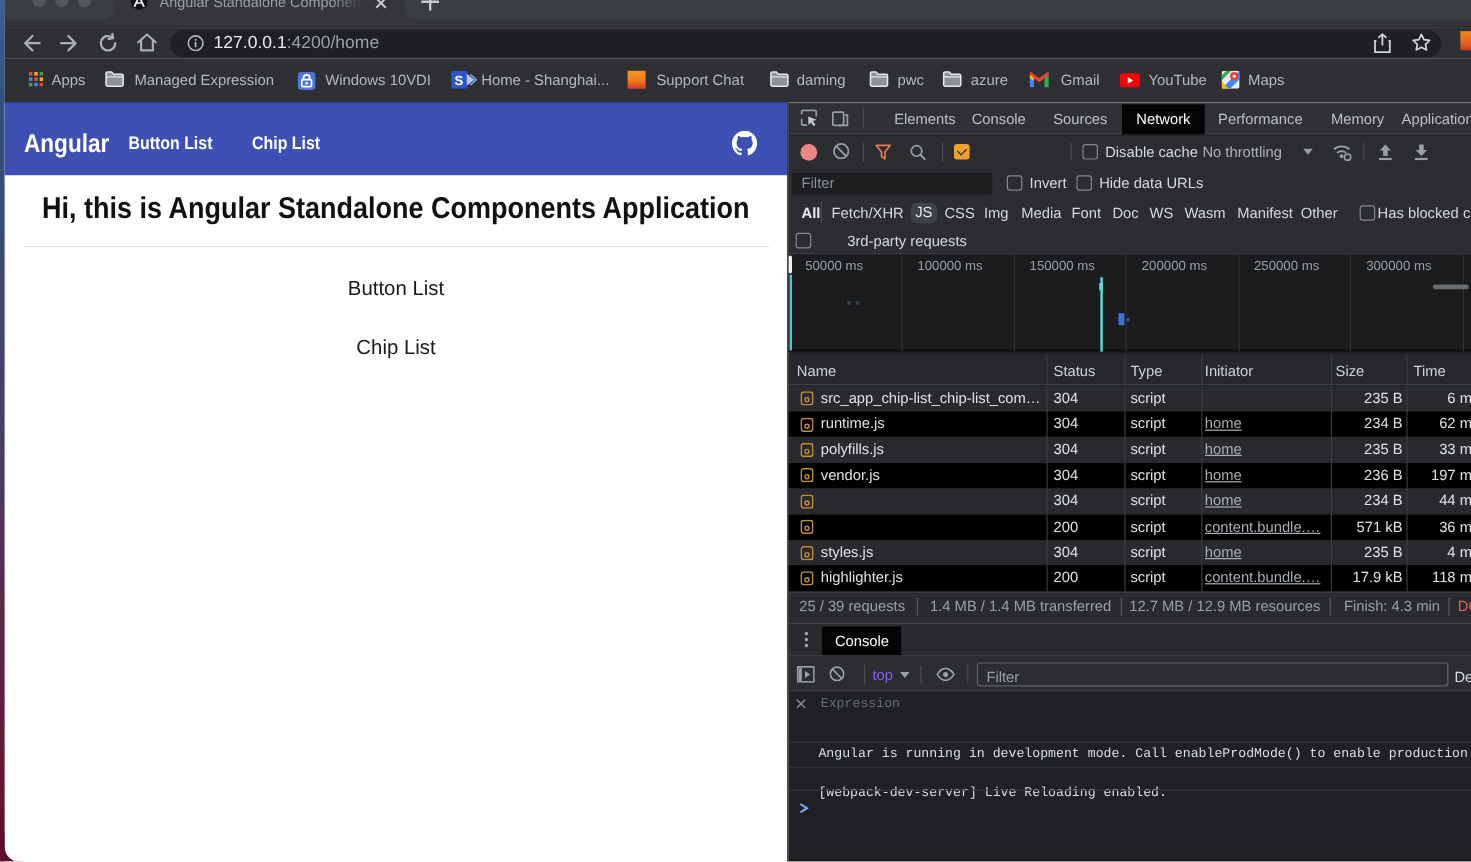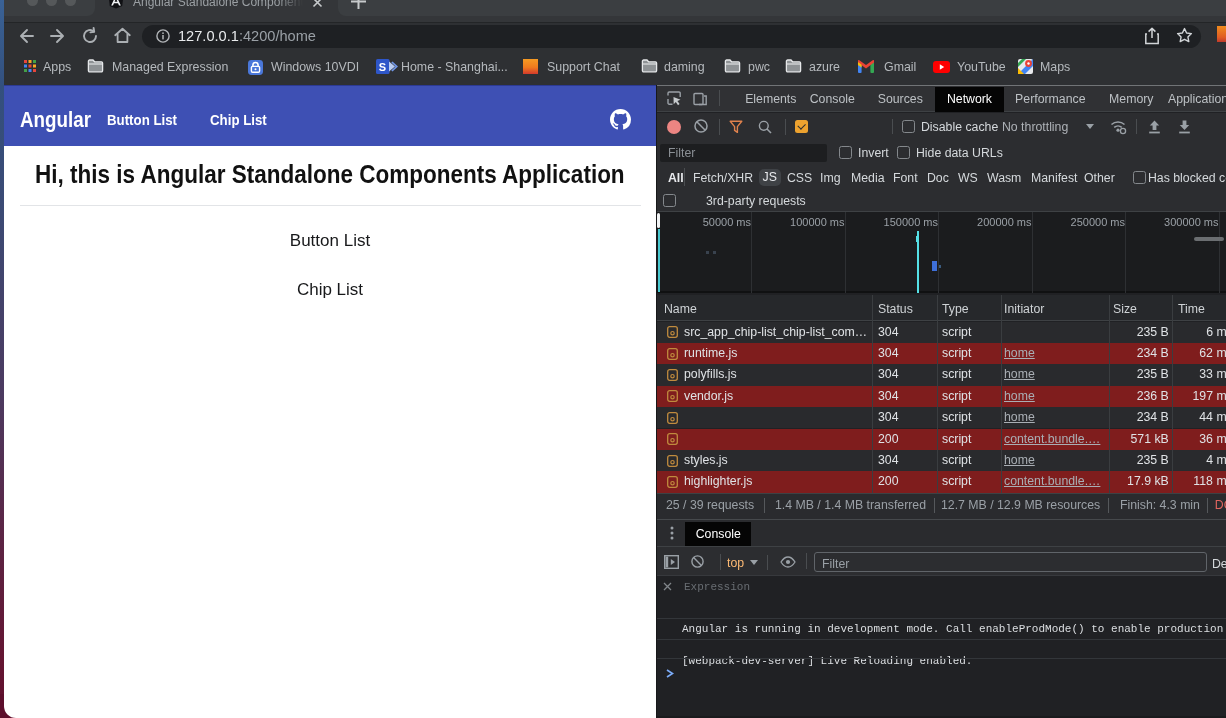--- a/index.html
+++ b/index.html
@@ -8,35 +8,35 @@
   .abs { position:absolute; }
   #stage { position:relative; width:1226px; height:718px; overflow:hidden; }
   .mono { font-family:"Liberation Mono", monospace; }
   .bktext { font-size:12.4px; color:#b5b9bd; height:14px; line-height:14px; white-space:nowrap; }
   .dtab { line-height:28px; text-align:center; color:#bcc0c4; }
   .ttext { font-size:12.3px; color:#d5d9dc; height:14px; line-height:14px; }
   .cbon { width:13px; height:13px; border-radius:2.5px; background:#eda22f; }
   .cbon::after { content:""; position:absolute; left:2.6px; top:2.8px; width:6px; height:3.6px;
      border-left:1.8px solid #2c2d30; border-bottom:1.8px solid #2c2d30; transform:rotate(-45deg); }
   .cboff { width:13px; height:13px; border-radius:2.5px; border:1.5px solid #84888c; }
-  .tlbl { font-size:11px; color:#9aa0a6; text-align:right; }
+  .tlbl { font-size:11px; color:#9aa0a6; }
   .thdr { font-size:12.3px; color:#cfd3d6; }
   .colsep { top:210.5px; width:1px; height:198px; background:#3a3d40; }
   .stxt { font-size:12.3px; color:#9aa0a6; height:14px; line-height:14px; }
   .spipe { top:413.5px; width:1px; height:15px; background:#55585b; }
   .nrow { position:absolute; left:0; width:569px; height:21.4px; line-height:21.4px; font-size:12.3px; color:#dfe2e5; }
   .nrow .nm { position:absolute; left:26.7px; top:0; width:184px; white-space:nowrap; overflow:hidden; }
   .nrow .st { position:absolute; left:220.7px; top:0; }
   .nrow .ty { position:absolute; left:284.7px; top:0; }
   .nrow .in { position:absolute; left:346.7px; top:0; width:101px; white-space:nowrap; overflow:hidden;
       text-decoration:underline; color:#a9aeb4; }
   .nrow .sz { position:absolute; left:400px; top:0; width:111.5px; text-align:right; }
   .nrow .tm { position:absolute; left:520.7px; top:0; width:54.8px; text-align:right; white-space:nowrap; }
   .r1 { background:#292a2d; }
-  .r2 { background:#7f1d1d;padding-left:39px; }
+  .r2 { background:#000000;padding-left:39px; }
   .jsic { position:absolute; left:9.7px; top:4.7px; }
 </style>
 </head>
 <body>
 <div id="stage">
 
   <div class="abs" style="left:0;top:0;width:4px;height:718px;
     background:linear-gradient(180deg,#3a6296 0%,#33507e 12%,#3c4a74 30%,#4c3a60 55%,#5c2444 75%,#641532 92%,#5e0f2c 100%);"></div>
 
   <div class="abs" style="left:4px;top:0;width:1222px;height:23px;background:#343639;"></div>
@@ -448,21 +448,21 @@
     <svg class="abs" style="left:6.7px;top:470.5px;" width="15" height="14" viewBox="0 0 15 14">
       <rect x="0.7" y="0.7" width="13.6" height="12.6" stroke="#9aa0a6" stroke-width="1.4" fill="none"></rect>
       <rect x="1.6" y="1.6" width="2.6" height="10.8" fill="#9aa0a6"></rect>
       <path d="M6.8 4 L11 7 L6.8 10 Z" fill="#9aa0a6"></path>
     </svg>
     <svg class="abs" style="left:34.2px;top:470.5px;" width="13" height="13" viewBox="0 0 13 13">
       <circle cx="6.5" cy="6.5" r="5.6" stroke="#9aa0a6" stroke-width="1.4" fill="none"></circle>
       <path d="M2.6 2.6 L10.4 10.4" stroke="#9aa0a6" stroke-width="1.4"></path>
     </svg>
     <div class="abs" style="left:62.5px;top:469px;width:1px;height:16px;background:#4a4d50;"></div>
-    <div class="abs ttext" style="left:69.7px;top:471px;color:#fdba74;">top</div>
+    <div class="abs ttext" style="left:69.7px;top:471px;color:#8b5cf6;">top</div>
     <div class="abs" style="left:92.7px;top:475.5px;width:0;height:0;border-left:4px solid transparent;border-right:4px solid transparent;border-top:5px solid #9aa0a6;"></div>
     <div class="abs" style="left:110.2px;top:470px;width:1px;height:15px;background:#4a4d50;"></div>
     <svg class="abs" style="left:122.7px;top:471.5px;" width="16" height="12" viewBox="0 0 16 12">
       <path d="M1 6 C3.4 2.2 6 1 8 1 C10 1 12.6 2.2 15 6 C12.6 9.8 10 11 8 11 C6 11 3.4 9.8 1 6 Z" stroke="#9aa0a6" stroke-width="1.3" fill="none"></path>
       <circle cx="8" cy="6" r="2.1" fill="#9aa0a6"></circle>
     </svg>
     <div class="abs" style="left:149px;top:468.5px;width:1px;height:16px;background:#4a4d50;"></div>
     <div class="abs" style="left:156.7px;top:467.5px;width:393px;height:20px;border:1px solid #606469;border-radius:3px;"></div>
     <div class="abs" style="left:164.7px;top:472px;font-size:12.3px;color:#9aa0a6;">Filter</div>
     <div class="abs ttext" style="left:554.7px;top:472px;white-space:nowrap;">Default levels</div>

